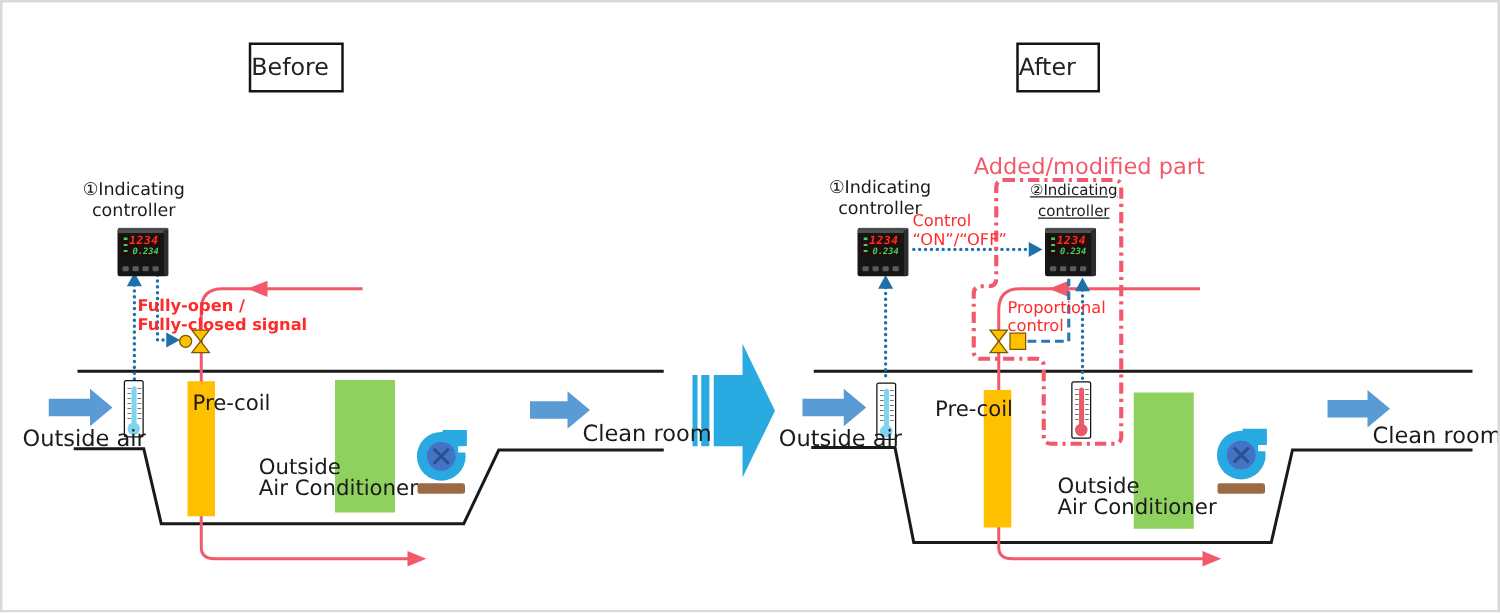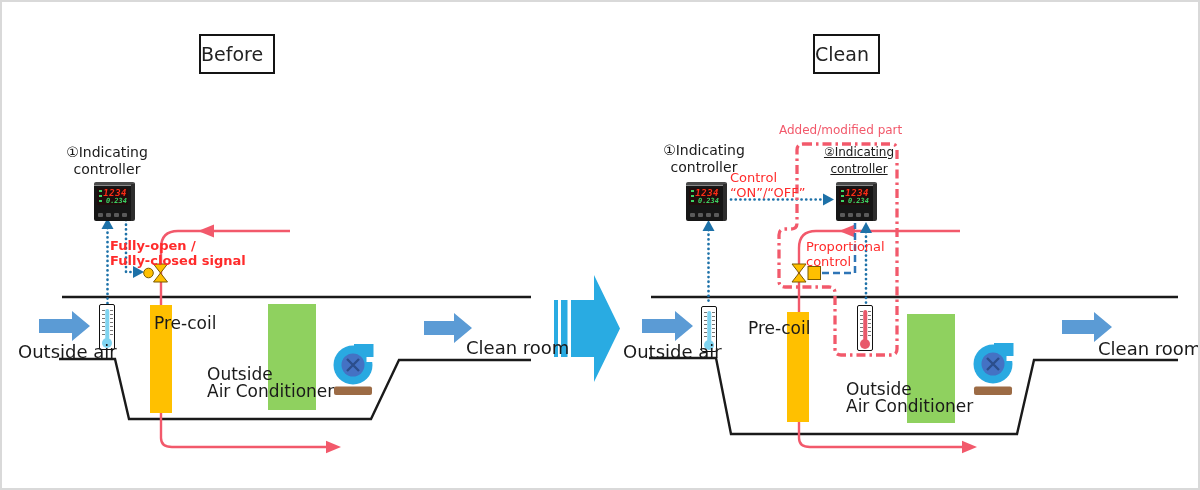--- a/index.html
+++ b/index.html
@@ -7,21 +7,21 @@
           border:2px solid #d9d9d9;box-sizing:border-box;overflow:hidden;
           font-family:"DejaVu Sans","Liberation Sans",sans-serif;color:#1a1a1a;}
   svg.layer{position:absolute;left:0;top:0;width:1200px;height:490px;}
   .abs{position:absolute;white-space:nowrap;}
   .title-box{position:absolute;top:32px;height:40px;border:2.5px solid #141414;
              display:flex;align-items:center;
              font-size:19px;color:#222;background:#fff;box-sizing:border-box;}
   .lbl{font-size:17px;line-height:16px;}
   .lbl-center{text-align:center;}
   .red-note{color:var(--annotation_red);font-size:13px;line-height:15px;}
-  .added-note{color:var(--added_red);font-size:12px;}
+  .added-note{color:var(--added_red);font-size:18px;}
   .black-note{font-size:18px;}
   
   .controller{position:absolute;width:37px;height:36px;background:#161616;
               border-top:3px solid #4a4a4a;border-right:4px solid #2d2d2d;
               border-radius:2px;box-shadow:inset 0 1px 0 #8a8a8a;z-index:5;}
   .ctrl-display{position:absolute;left:3px;top:3px;right:3px;height:17px;
                 background:#200d0d;border-radius:1px;overflow:hidden;}
   .ctrl-leds{position:absolute;left:1.5px;top:2px;width:3px;height:12px;
              background:repeating-linear-gradient(to bottom,var(--display_green) 0 2px,transparent 2px 5px);}
   .ctrl-pv{position:absolute;right:1px;top:0;font:bold italic 9px "DejaVu Sans Mono",monospace;
@@ -120,21 +120,21 @@
       <rect x="806" y="264.5" width="12.5" height="13" style="fill:var(--valve_yellow)" stroke="#7a5a00" stroke-width="1"></rect>
     </g>
 
     <path d="M 801,142 H 889 Q 895,142 895,148 V 347 Q 895,353 889,353 H 839 Q 833,353 833,347 V 291 Q 833,285 827,285 H 783 Q 777,285 777,279 V 233 Q 777,227 783,227 H 789 Q 795,227 795,221 V 148 Q 795,142 801,142 Z" style="stroke:var(--added_red)" stroke-width="3.3" stroke-dasharray="9 4 2.5 4" stroke-linejoin="round" fill="none"></path>
   </svg>
 
   <div class="title-box" style="left:197px;width:76px;">
     <span>Before</span>
   </div>
   <div class="title-box" style="left:811px;width:67px;">
-    <span>Clean</span>
+    <span>After</span>
   </div>
 
   <div class="controller" style="left:92px;top:180px;">
     <div class="ctrl-display">
       <div class="ctrl-leds"></div>
       <div class="ctrl-pv">1234</div>
       <div class="ctrl-sv">0.234</div>
     </div>
     <div class="ctrl-btns">
         <i></i>

